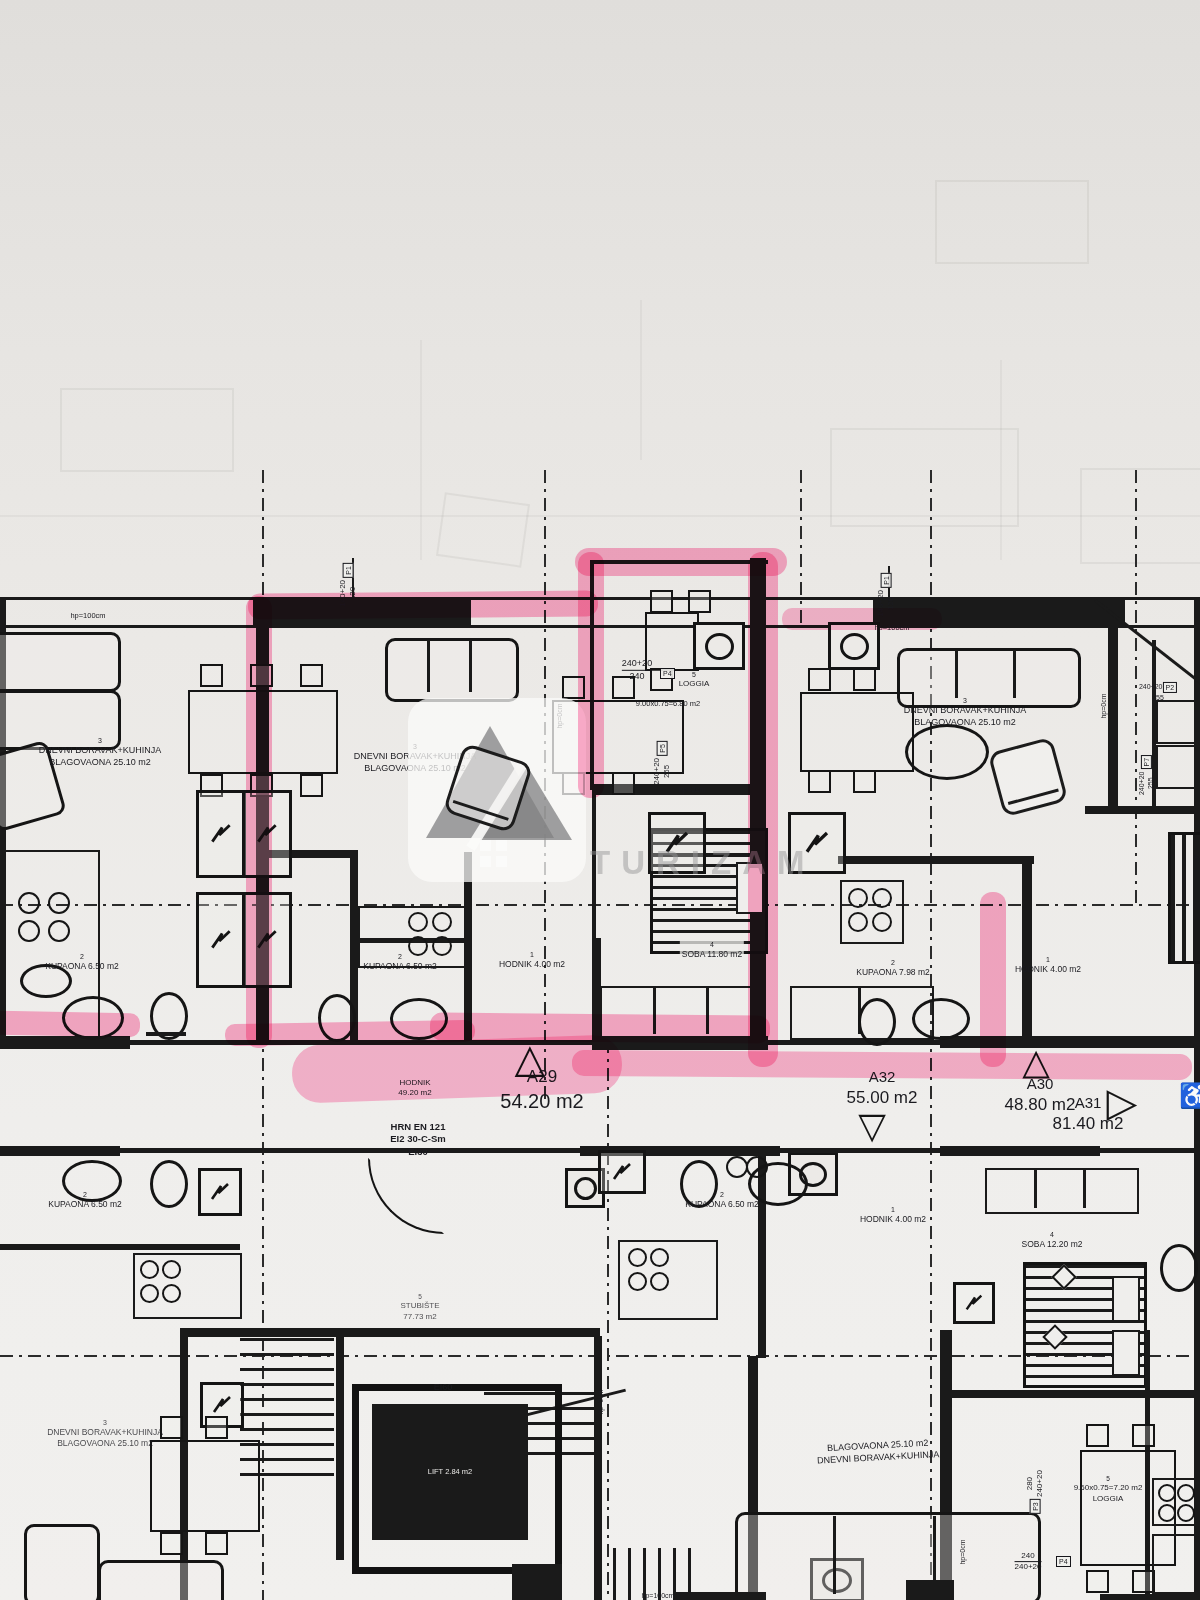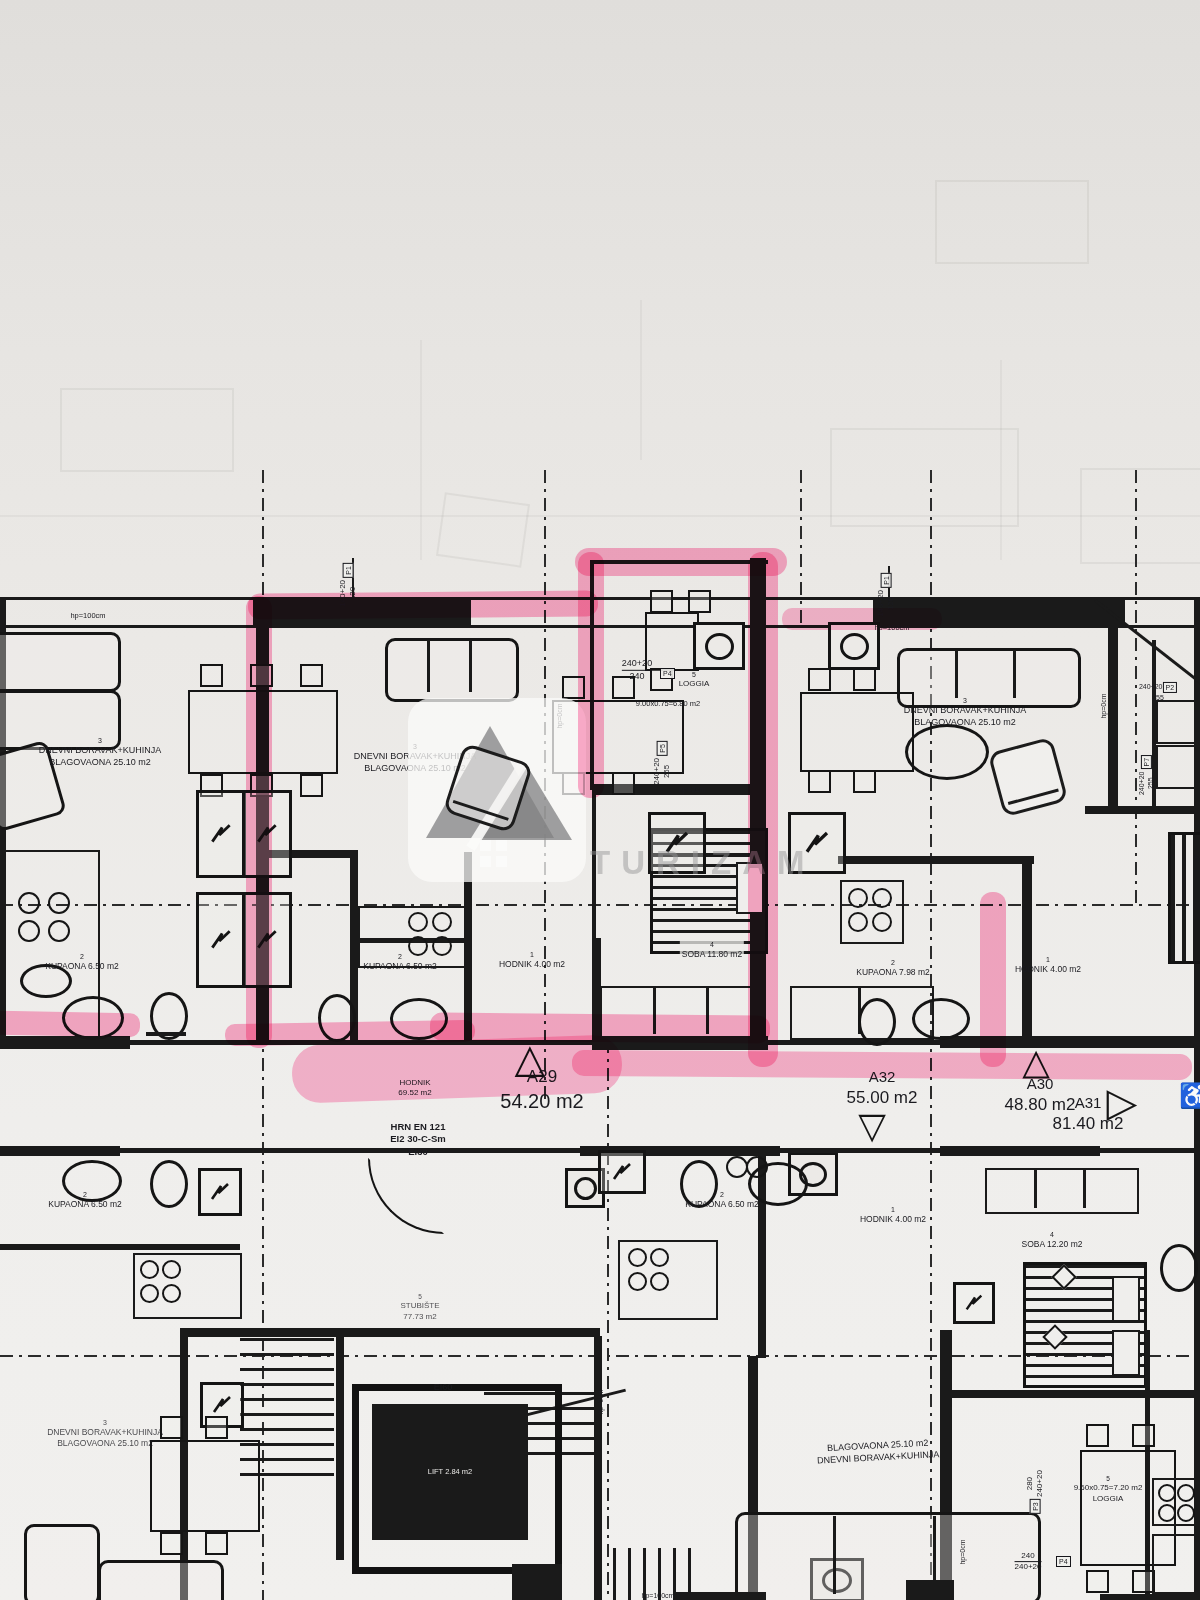--- a/index.html
+++ b/index.html
@@ -426,21 +426,21 @@
     <span class="blk" style="font-size:7px;">1</span>
     <span class="blk">HODNIK 4.00 m2</span>
   </div>
 
   <div class="lbl" style="left:542px;top:1090px;font-size:17px;z-index:22;">
     <span class="blk">A29</span>
     <span class="blk" style="font-size:20px;">54.20 m2</span>
   </div>
   <div class="lbl" style="left:415px;top:1088px;font-size:8px;">
     <span class="blk">HODNIK</span>
-    <span class="blk">69.52 m2</span>
+    <span class="blk">49.20 m2</span>
   </div>
   <div class="lbl" style="left:418px;top:1140px;font-size:9.5px;font-weight:600;">
     <span class="blk">HRN EN 121</span>
     <span class="blk">EI2 30-C-Sm</span>
     <span class="blk">EI30</span>
   </div>
   <div class="lbl" style="left:882px;top:1088px;font-size:15px;">
     <span class="blk">A32</span>
     <span class="blk" style="font-size:17px;">55.00 m2</span>
   </div>

